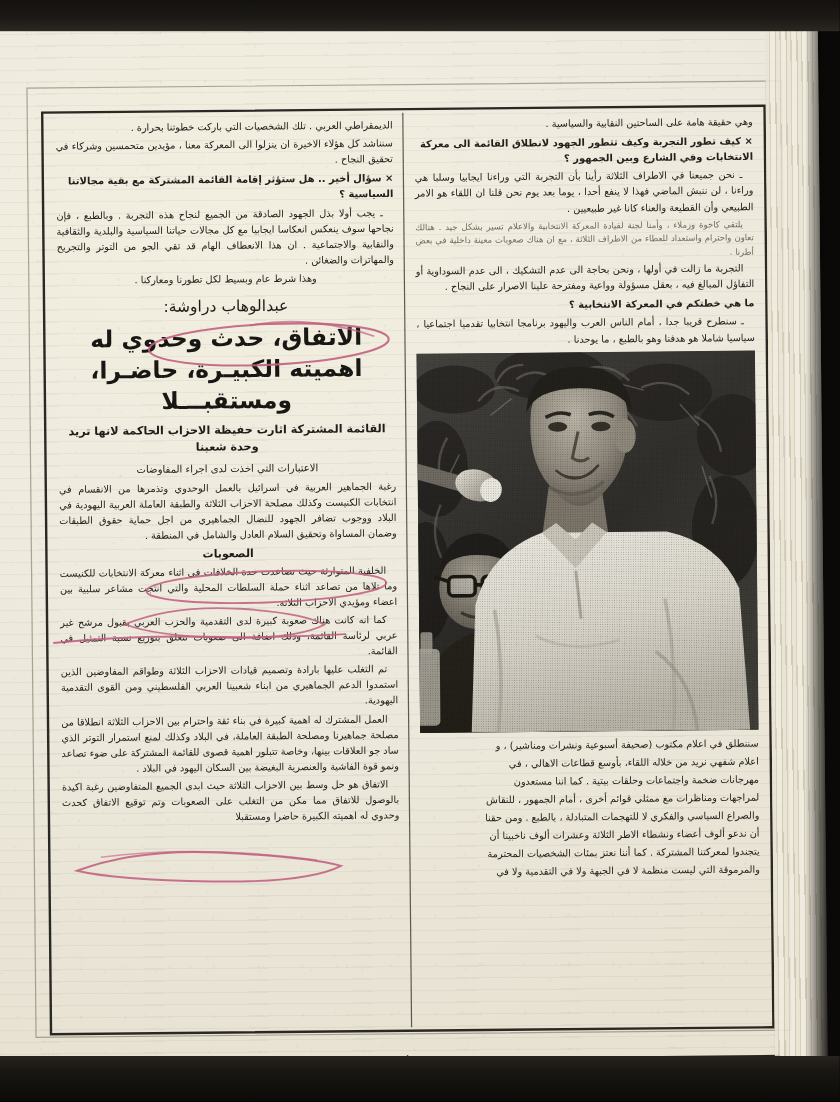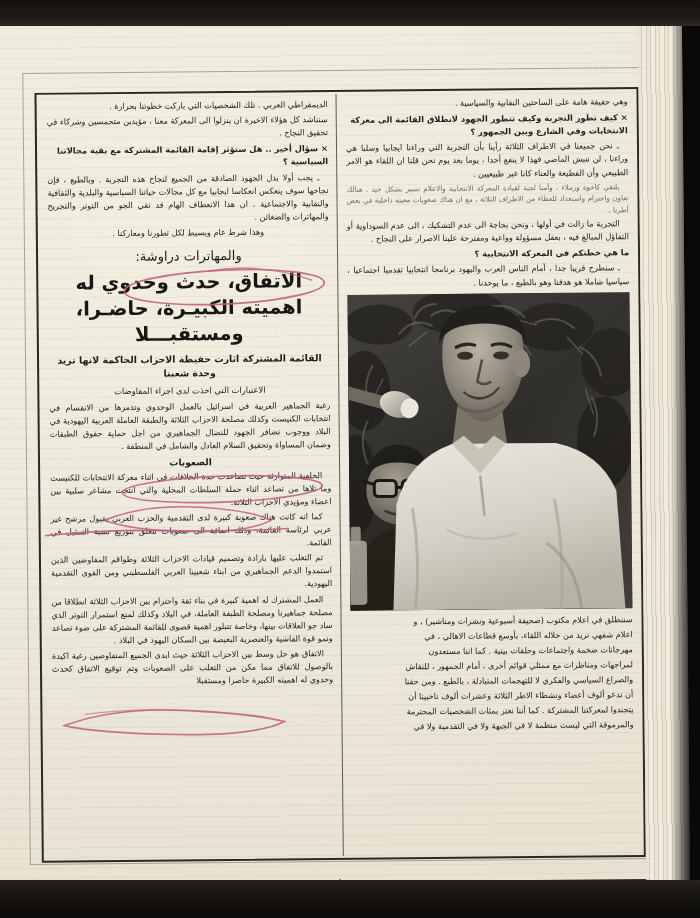--- a/index.html
+++ b/index.html
@@ -476,21 +476,21 @@
 
           <p class="txt body noind">الديمقراطي العربي . تلك الشخصيات التي باركت خطوتنا بحرارة .</p>
           <p class="txt body noind">سنناشد كل هؤلاء الاخيرة ان ينزلوا الى المعركة معنا ، مؤيدين متحمسين وشركاء في تحقيق النجاح .</p>
 
           <p class="txt qline">× سؤال أخير .. هل ستؤثر إقامة القائمة المشتركة مع بقية مجالاتنا السياسية ؟</p>
 
           <p class="txt body">ـ يجب أولا بذل الجهود الصادقة من الجميع لنجاح هذه التجربة . وبالطبع ، فإن نجاحها سوف ينعكس انعكاسا ايجابيا مع كل مجالات حياتنا السياسية والبلدية والثقافية والنقابية والاجتماعية . ان هذا الانعطاف الهام قد تقي الجو من التوتر والتجريح والمهاترات والضغائن .</p>
           <p class="txt body centerline">وهذا شرط عام وبسيط لكل تطورنا ومعاركنا .</p>
 
           <div class="byline">
-            <span>والمهاترات دراوشة:</span>
+            <span>عبدالوهاب دراوشة:</span>
           </div>
 
           <h1 class="headline">الاتفاق، حدث وحدوي له اهميته الكبيـرة، حاضـرا، ومستقبـــلا</h1>
 
           <p class="kicker">القائمة المشتركة اثارت حفيظة الاحزاب الحاكمة لانها تريد وحدة شعبنا</p>
 
           <p class="subhead">الاعتبارات التي اخذت لدى اجراء المفاوضات</p>
 
           <p class="txt body noind">رغبة الجماهير العربية في اسرائيل بالعمل الوحدوي وتذمرها من الانقسام في انتخابات الكنيست وكذلك مصلحة الاحزاب الثلاثة والطبقة العاملة العربية اليهودية في البلاد ووجوب تضافر الجهود للنضال الجماهيري من اجل حماية حقوق الطبقات وضمان المساواة وتحقيق السلام العادل والشامل في المنطقة .</p>
 

